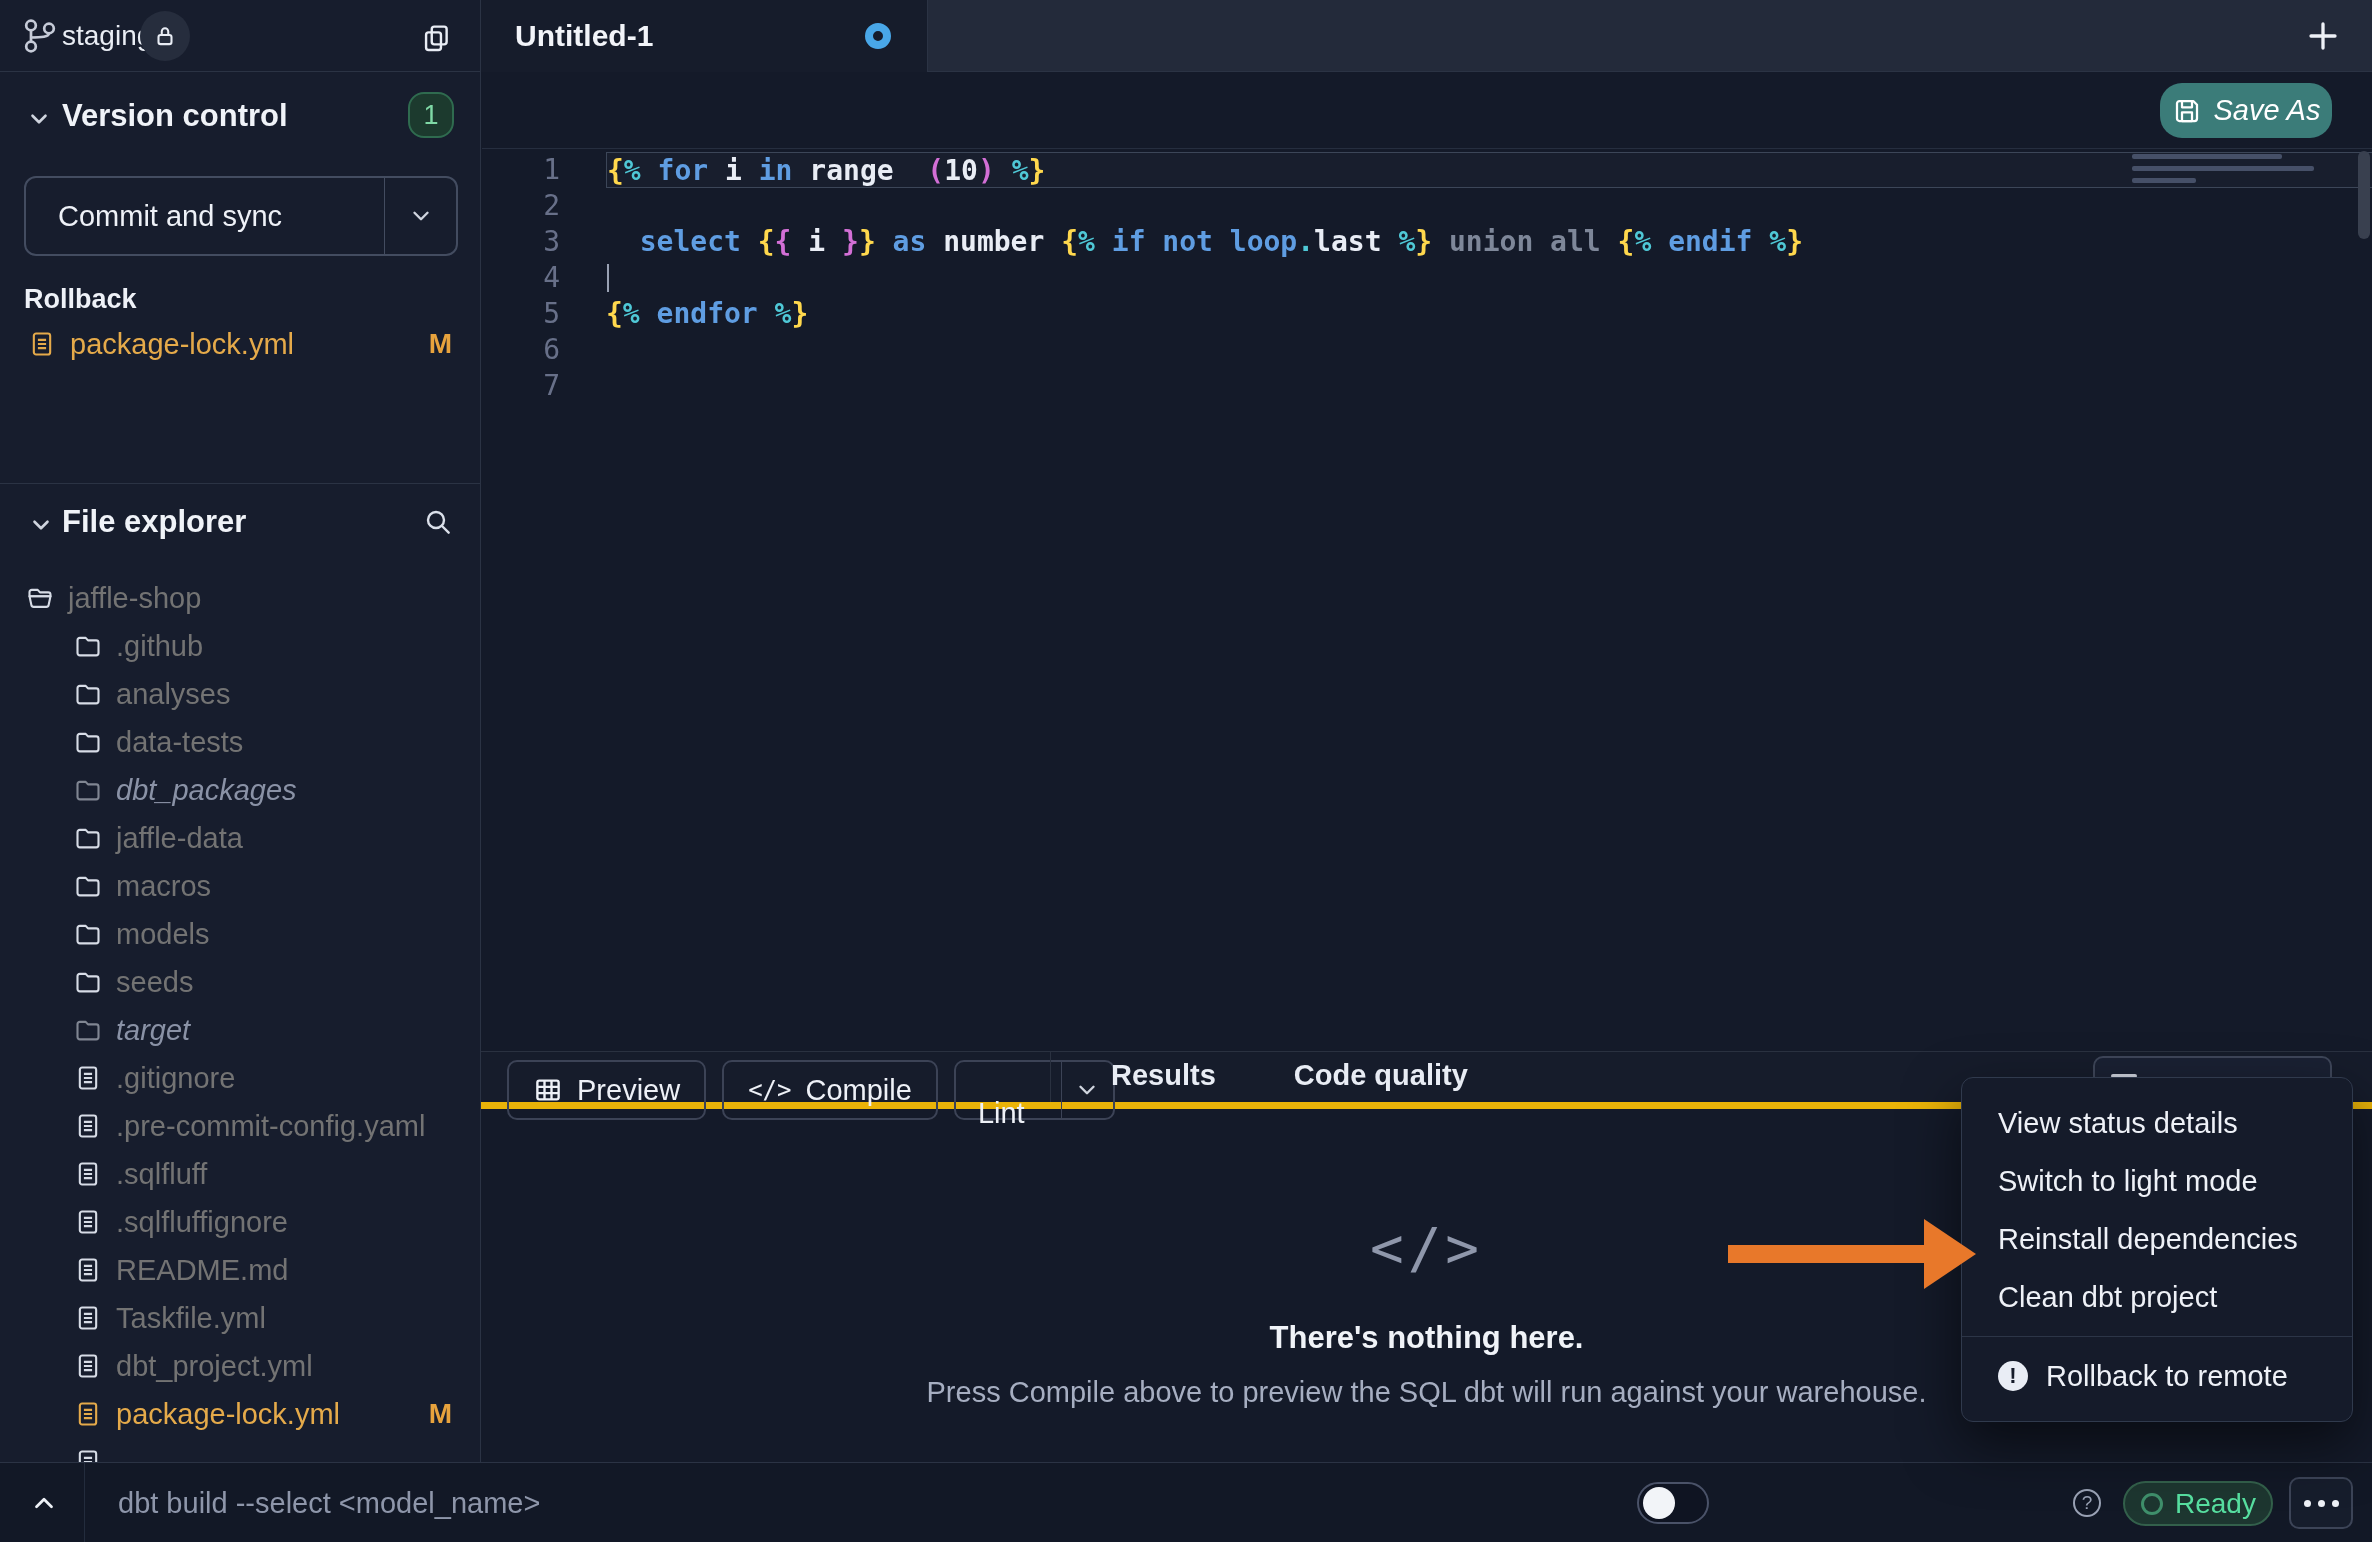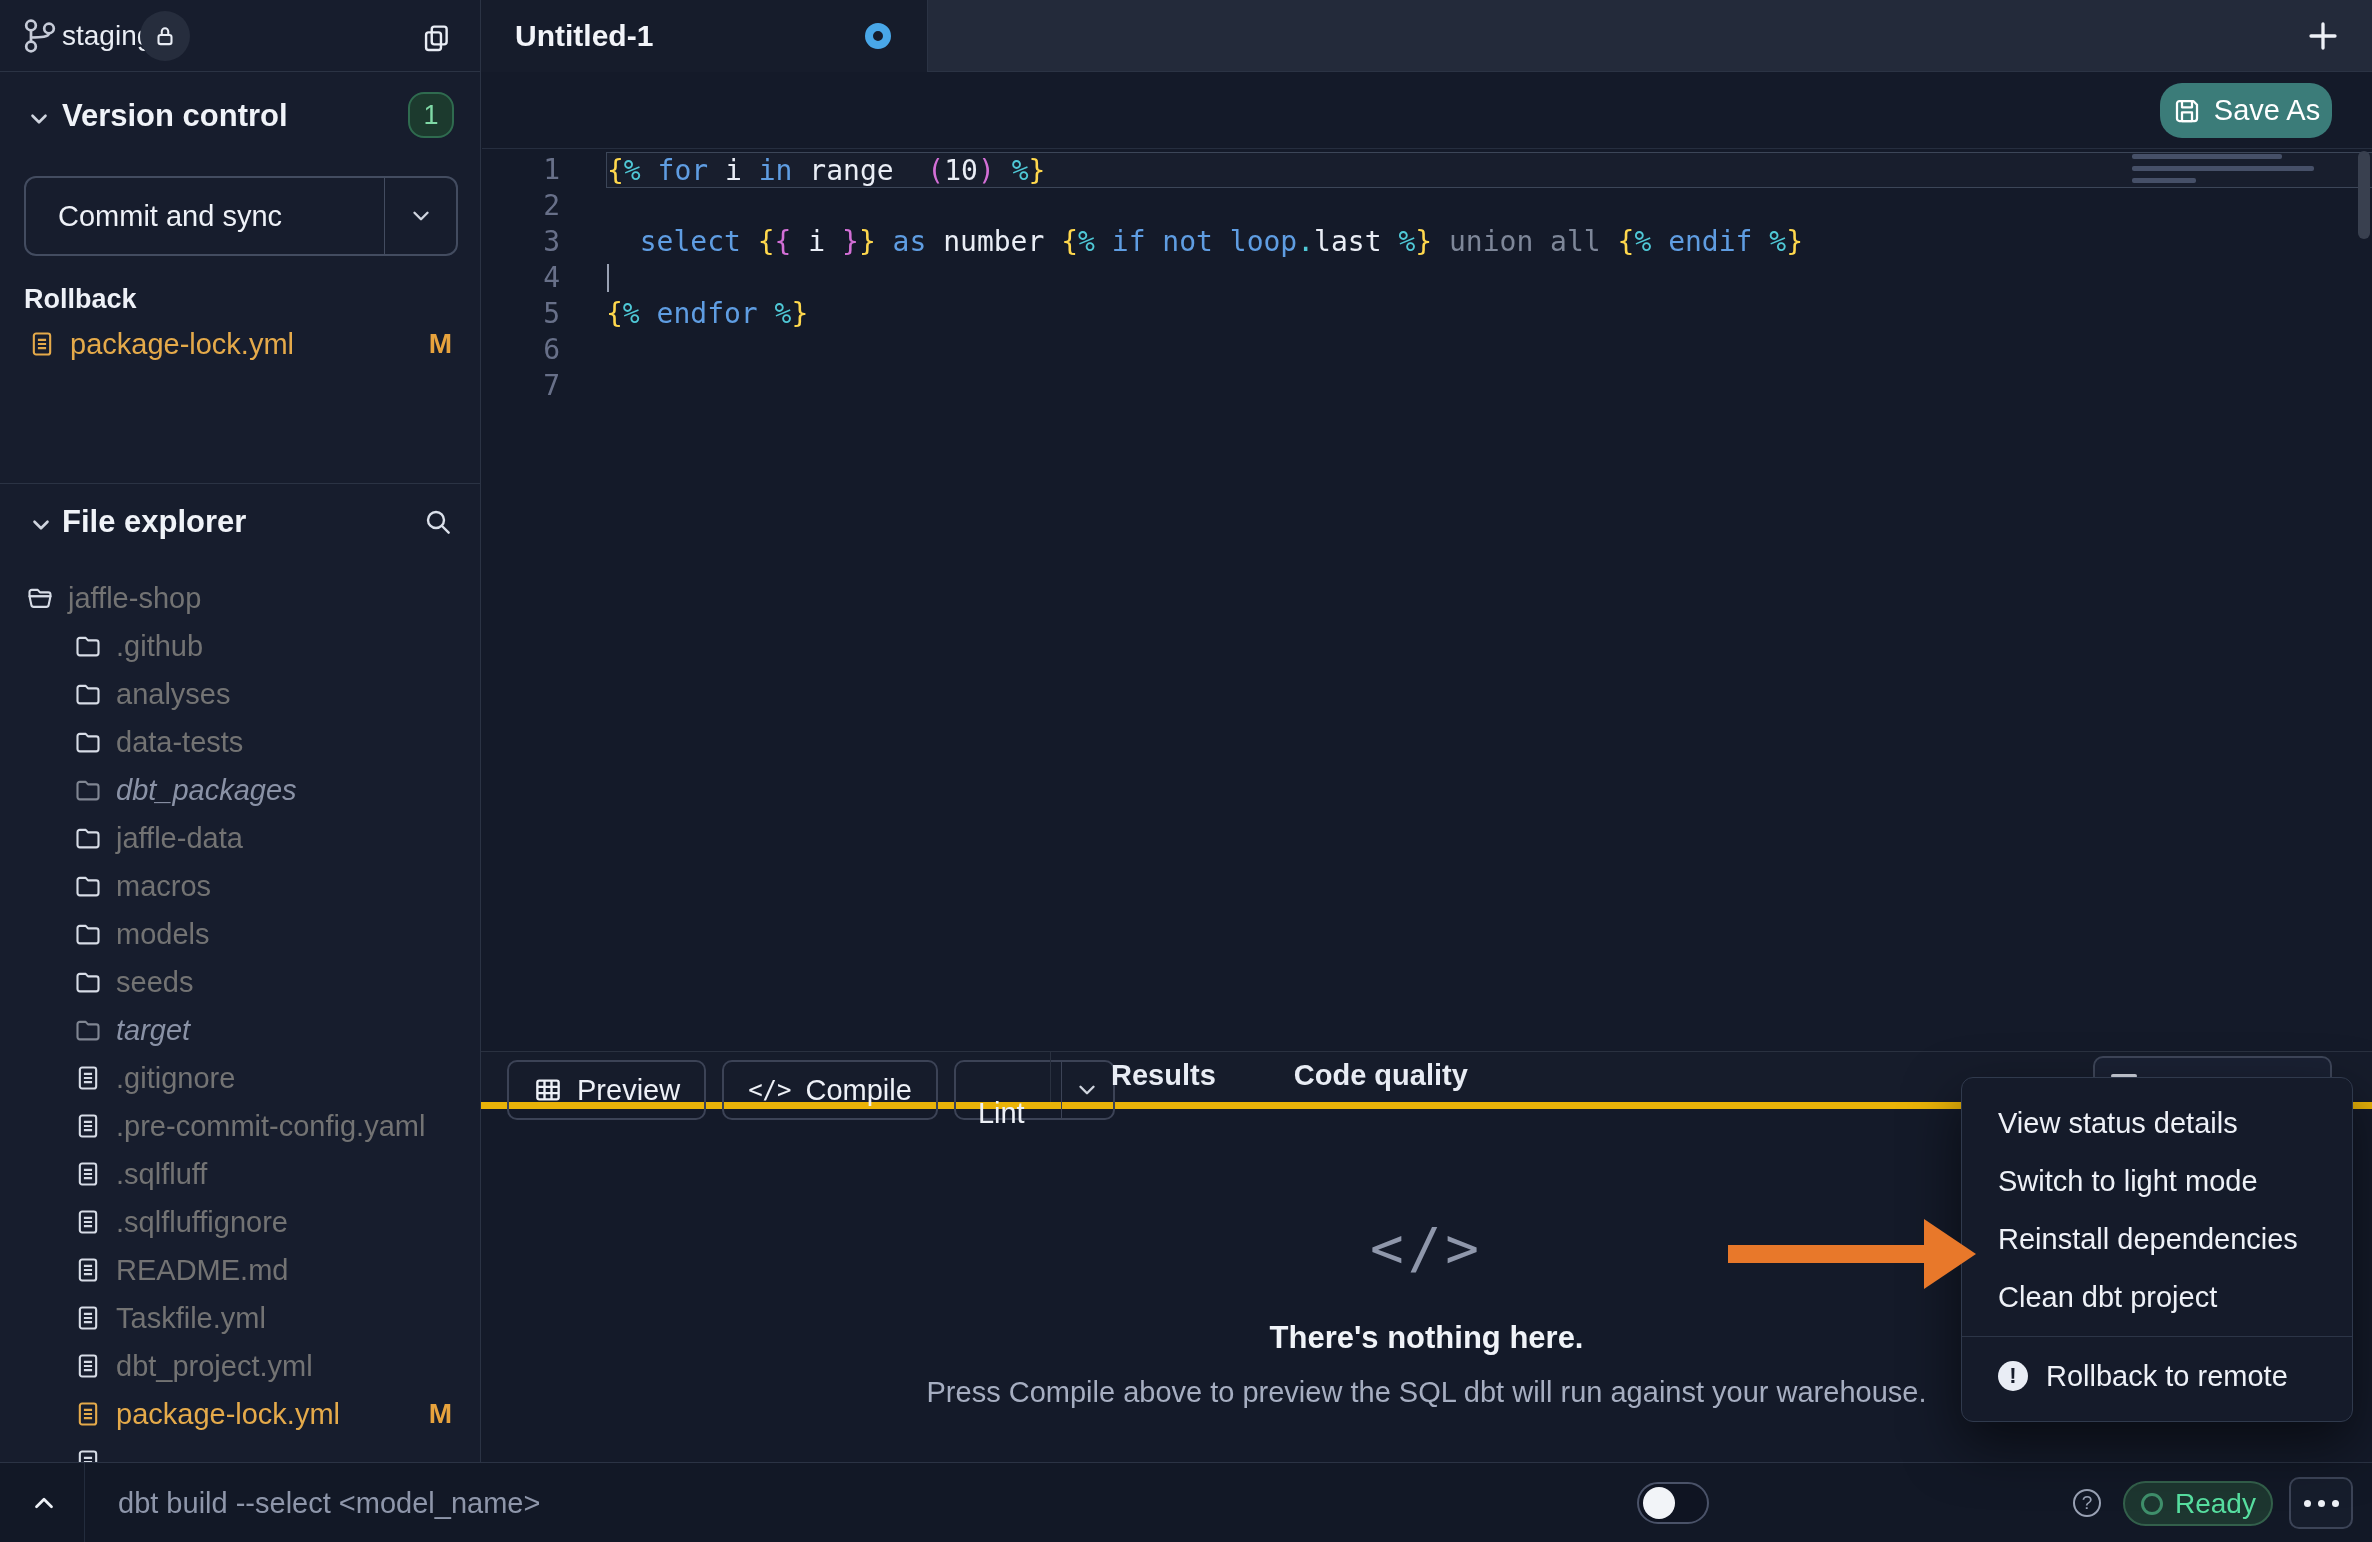--- a/index.html
+++ b/index.html
@@ -56,27 +56,27 @@
   
   #tabbar { position:absolute; left:481px; top:0; right:0; height:72px; background:#232a3a; border-bottom:1px solid #2b3344; }
   .tab { position:absolute; left:0; top:0; width:447px; height:72px; background:#161c2b; border-right:1px solid #2b3344; }
   .tab-label { position:absolute; left:34px; top:0; height:100%; display:flex; align-items:center; font-size:30px; font-weight:bold; color:#f2f4f9; }
   .tab-dot { position:absolute; right:36px; top:23px; width:26px; height:26px; border-radius:50%; border:8px solid #49a7e8; }
   .plus-btn { position:absolute; right:16px; top:0; width:66px; height:72px; display:flex; align-items:center; justify-content:center; }
 
   
   #editor-head { position:absolute; left:482px; top:72px; right:0; height:77px; background:#141a29; border-bottom:1px solid #262e3f; }
   .saveas-btn { position:absolute; right:40px; top:11px; width:172px; height:55px; background:#3b7c79; border-radius:22px;
-    display:flex; align-items:center; justify-content:center; gap:12px; cursor:pointer; }
+    display:flex; align-items:center; justify-content:center; gap:12px; cursor:pointer;font-style:italic; }
   .saveas-btn span.lbl { color:#fff; font-size:29px; }
 
   #code-area { position:absolute; left:482px; top:149px; right:0; height:902px; background:#141a29; }
   #gutter { position:absolute; left:0; top:3px; width:78px; text-align:right; }
   #gutter .gnum { height:36px; line-height:36px; font-family:"DejaVu Sans Mono", monospace; font-size:28px; color:#687089; }
-  #code-lines { position:absolute; left:124px; top:3px; right:0; }
+  #code-lines { position:absolute; left:124px; top:3px; right:0;font-weight:bold; }
   .cl { position:relative; height:36px; line-height:36px; font-family:"DejaVu Sans Mono", monospace; font-size:28px; white-space:pre; }
   .cl.active { border:1px solid #3c4658; border-right:none; background:rgba(255,255,255,0.02); }
   .cursor { position:absolute; left:1px; top:4px; width:2px; height:28px; background:#99a1b3; }
   #minimap { position:absolute; right:20px; top:5px; width:220px; }
   #minimap .mline { height:5px; margin-bottom:7px; border-radius:2px; background:#55617c; opacity:.75; }
   #code-scroll { position:absolute; right:2px; top:2px; width:12px; height:88px; background:#39404f; border-radius:6px; }
 
   
   #bottom-toolbar { position:absolute; left:481px; top:1051px; right:0; height:58px; background:#161c2b;
     border-top:1px solid #2a3140; border-bottom:7px solid #eab308; }

